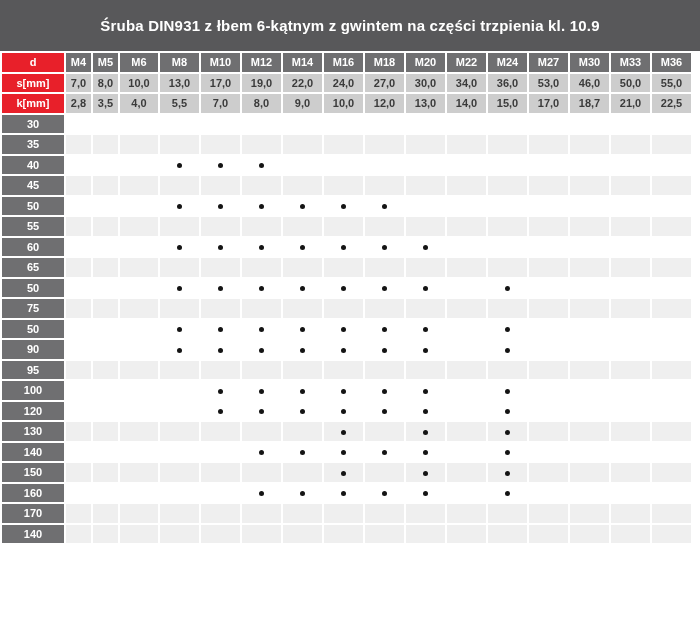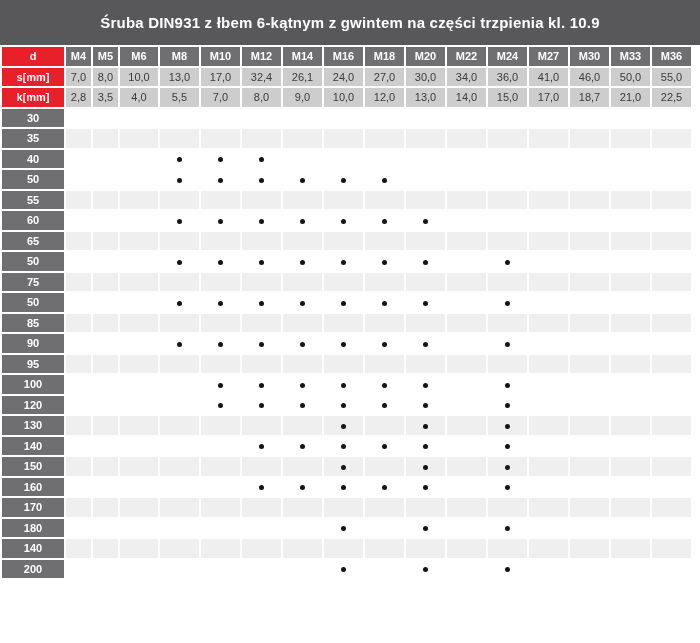--- a/index.html
+++ b/index.html
@@ -13,21 +13,21 @@
     --dot:#141414;
   }
   *{box-sizing:border-box;margin:0;padding:0;}
   body{
     width:700px;height:643px;
     background:#ffffff;
     font-family:"Liberation Sans","DejaVu Sans",sans-serif;
     overflow:hidden;
   }
   .title-bar{
-    width:700px;height:45px;
+    width:700px;height:51px;
     background:var(--title-bar);
     color:#ffffff;
     display:flex;align-items:center;justify-content:center;
     font-size:15px;font-weight:bold;
     letter-spacing:.2px;
   }
   table.din{
     border-collapse:separate;
     border-spacing:2px;
     table-layout:fixed;
@@ -48,21 +48,21 @@
     font-weight:bold;
   }
   .col-head,.len-label{
     background:var(--header-gray);
     color:#ffffff;
     font-weight:bold;
   }
   .spec-val{
     background:var(--spec-cell);
     color:var(--value-text);
-    font-weight:normal;
+    font-weight:bold;
   }
   .len-cell{background:var(--row-plain);}
   tr.alt .len-cell{background:var(--row-alt);}
   .dot{
     display:inline-block;
     width:5px;height:5px;
     border-radius:50%;
     background:var(--dot);
     vertical-align:middle;
   }
@@ -114,28 +114,28 @@
         <th class="col-head">M33</th>
         <th class="col-head">M36</th>
       </tr>
       <tr>
         <th class="spec-label">s[mm]</th>
         <td class="spec-val">7,0</td>
         <td class="spec-val">8,0</td>
         <td class="spec-val">10,0</td>
         <td class="spec-val">13,0</td>
         <td class="spec-val">17,0</td>
-        <td class="spec-val">32,4</td>
-        <td class="spec-val">26,1</td>
+        <td class="spec-val">19,0</td>
+        <td class="spec-val">22,0</td>
         <td class="spec-val">24,0</td>
         <td class="spec-val">27,0</td>
         <td class="spec-val">30,0</td>
         <td class="spec-val">34,0</td>
         <td class="spec-val">36,0</td>
-        <td class="spec-val">41,0</td>
+        <td class="spec-val">53,0</td>
         <td class="spec-val">46,0</td>
         <td class="spec-val">50,0</td>
         <td class="spec-val">55,0</td>
       </tr>
       <tr>
         <th class="spec-label">k[mm]</th>
         <td class="spec-val">2,8</td>
         <td class="spec-val">3,5</td>
         <td class="spec-val">4,0</td>
         <td class="spec-val">5,5</td>
@@ -202,20 +202,39 @@
         <td class="len-cell"></td>
         <td class="len-cell"></td>
         <td class="len-cell"></td>
         <td class="len-cell"></td>
         <td class="len-cell"></td>
         <td class="len-cell"></td>
         <td class="len-cell"></td>
         <td class="len-cell"></td>
         <td class="len-cell"></td>
       </tr>
+      <tr class="alt">
+        <th class="len-label">45</th>
+        <td class="len-cell"></td>
+        <td class="len-cell"></td>
+        <td class="len-cell"></td>
+        <td class="len-cell"></td>
+        <td class="len-cell"></td>
+        <td class="len-cell"></td>
+        <td class="len-cell"></td>
+        <td class="len-cell"></td>
+        <td class="len-cell"></td>
+        <td class="len-cell"></td>
+        <td class="len-cell"></td>
+        <td class="len-cell"></td>
+        <td class="len-cell"></td>
+        <td class="len-cell"></td>
+        <td class="len-cell"></td>
+        <td class="len-cell"></td>
+      </tr>
       <tr>
         <th class="len-label">50</th>
         <td class="len-cell"></td>
         <td class="len-cell"></td>
         <td class="len-cell"></td>
         <td class="len-cell"><span class="dot"></span></td>
         <td class="len-cell"><span class="dot"></span></td>
         <td class="len-cell"><span class="dot"></span></td>
         <td class="len-cell"><span class="dot"></span></td>
         <td class="len-cell"><span class="dot"></span></td>
@@ -335,39 +354,20 @@
         <td class="len-cell"><span class="dot"></span></td>
         <td class="len-cell"><span class="dot"></span></td>
         <td class="len-cell"><span class="dot"></span></td>
         <td class="len-cell"></td>
         <td class="len-cell"><span class="dot"></span></td>
         <td class="len-cell"></td>
         <td class="len-cell"></td>
         <td class="len-cell"></td>
         <td class="len-cell"></td>
       </tr>
-      <tr class="alt">
-        <th class="len-label">85</th>
-        <td class="len-cell"></td>
-        <td class="len-cell"></td>
-        <td class="len-cell"></td>
-        <td class="len-cell"></td>
-        <td class="len-cell"></td>
-        <td class="len-cell"></td>
-        <td class="len-cell"></td>
-        <td class="len-cell"></td>
-        <td class="len-cell"></td>
-        <td class="len-cell"></td>
-        <td class="len-cell"></td>
-        <td class="len-cell"></td>
-        <td class="len-cell"></td>
-        <td class="len-cell"></td>
-        <td class="len-cell"></td>
-        <td class="len-cell"></td>
-      </tr>
       <tr>
         <th class="len-label">90</th>
         <td class="len-cell"></td>
         <td class="len-cell"></td>
         <td class="len-cell"></td>
         <td class="len-cell"><span class="dot"></span></td>
         <td class="len-cell"><span class="dot"></span></td>
         <td class="len-cell"><span class="dot"></span></td>
         <td class="len-cell"><span class="dot"></span></td>
         <td class="len-cell"><span class="dot"></span></td>
@@ -525,71 +525,33 @@
         <td class="len-cell"></td>
         <td class="len-cell"></td>
         <td class="len-cell"></td>
         <td class="len-cell"></td>
         <td class="len-cell"></td>
         <td class="len-cell"></td>
         <td class="len-cell"></td>
         <td class="len-cell"></td>
         <td class="len-cell"></td>
       </tr>
-      <tr>
-        <th class="len-label">180</th>
-        <td class="len-cell"></td>
-        <td class="len-cell"></td>
-        <td class="len-cell"></td>
-        <td class="len-cell"></td>
-        <td class="len-cell"></td>
-        <td class="len-cell"></td>
-        <td class="len-cell"></td>
-        <td class="len-cell"><span class="dot"></span></td>
-        <td class="len-cell"></td>
-        <td class="len-cell"><span class="dot"></span></td>
-        <td class="len-cell"></td>
-        <td class="len-cell"><span class="dot"></span></td>
-        <td class="len-cell"></td>
-        <td class="len-cell"></td>
-        <td class="len-cell"></td>
-        <td class="len-cell"></td>
-      </tr>
       <tr class="alt">
         <th class="len-label">140</th>
         <td class="len-cell"></td>
         <td class="len-cell"></td>
         <td class="len-cell"></td>
         <td class="len-cell"></td>
         <td class="len-cell"></td>
         <td class="len-cell"></td>
         <td class="len-cell"></td>
         <td class="len-cell"></td>
         <td class="len-cell"></td>
         <td class="len-cell"></td>
         <td class="len-cell"></td>
         <td class="len-cell"></td>
-        <td class="len-cell"></td>
-        <td class="len-cell"></td>
-        <td class="len-cell"></td>
-        <td class="len-cell"></td>
-      </tr>
-      <tr>
-        <th class="len-label">200</th>
-        <td class="len-cell"></td>
-        <td class="len-cell"></td>
-        <td class="len-cell"></td>
-        <td class="len-cell"></td>
-        <td class="len-cell"></td>
-        <td class="len-cell"></td>
-        <td class="len-cell"></td>
-        <td class="len-cell"><span class="dot"></span></td>
-        <td class="len-cell"></td>
-        <td class="len-cell"><span class="dot"></span></td>
-        <td class="len-cell"></td>
-        <td class="len-cell"><span class="dot"></span></td>
         <td class="len-cell"></td>
         <td class="len-cell"></td>
         <td class="len-cell"></td>
         <td class="len-cell"></td>
       </tr>
     </tbody>
 </table>
 
 </body></html>

